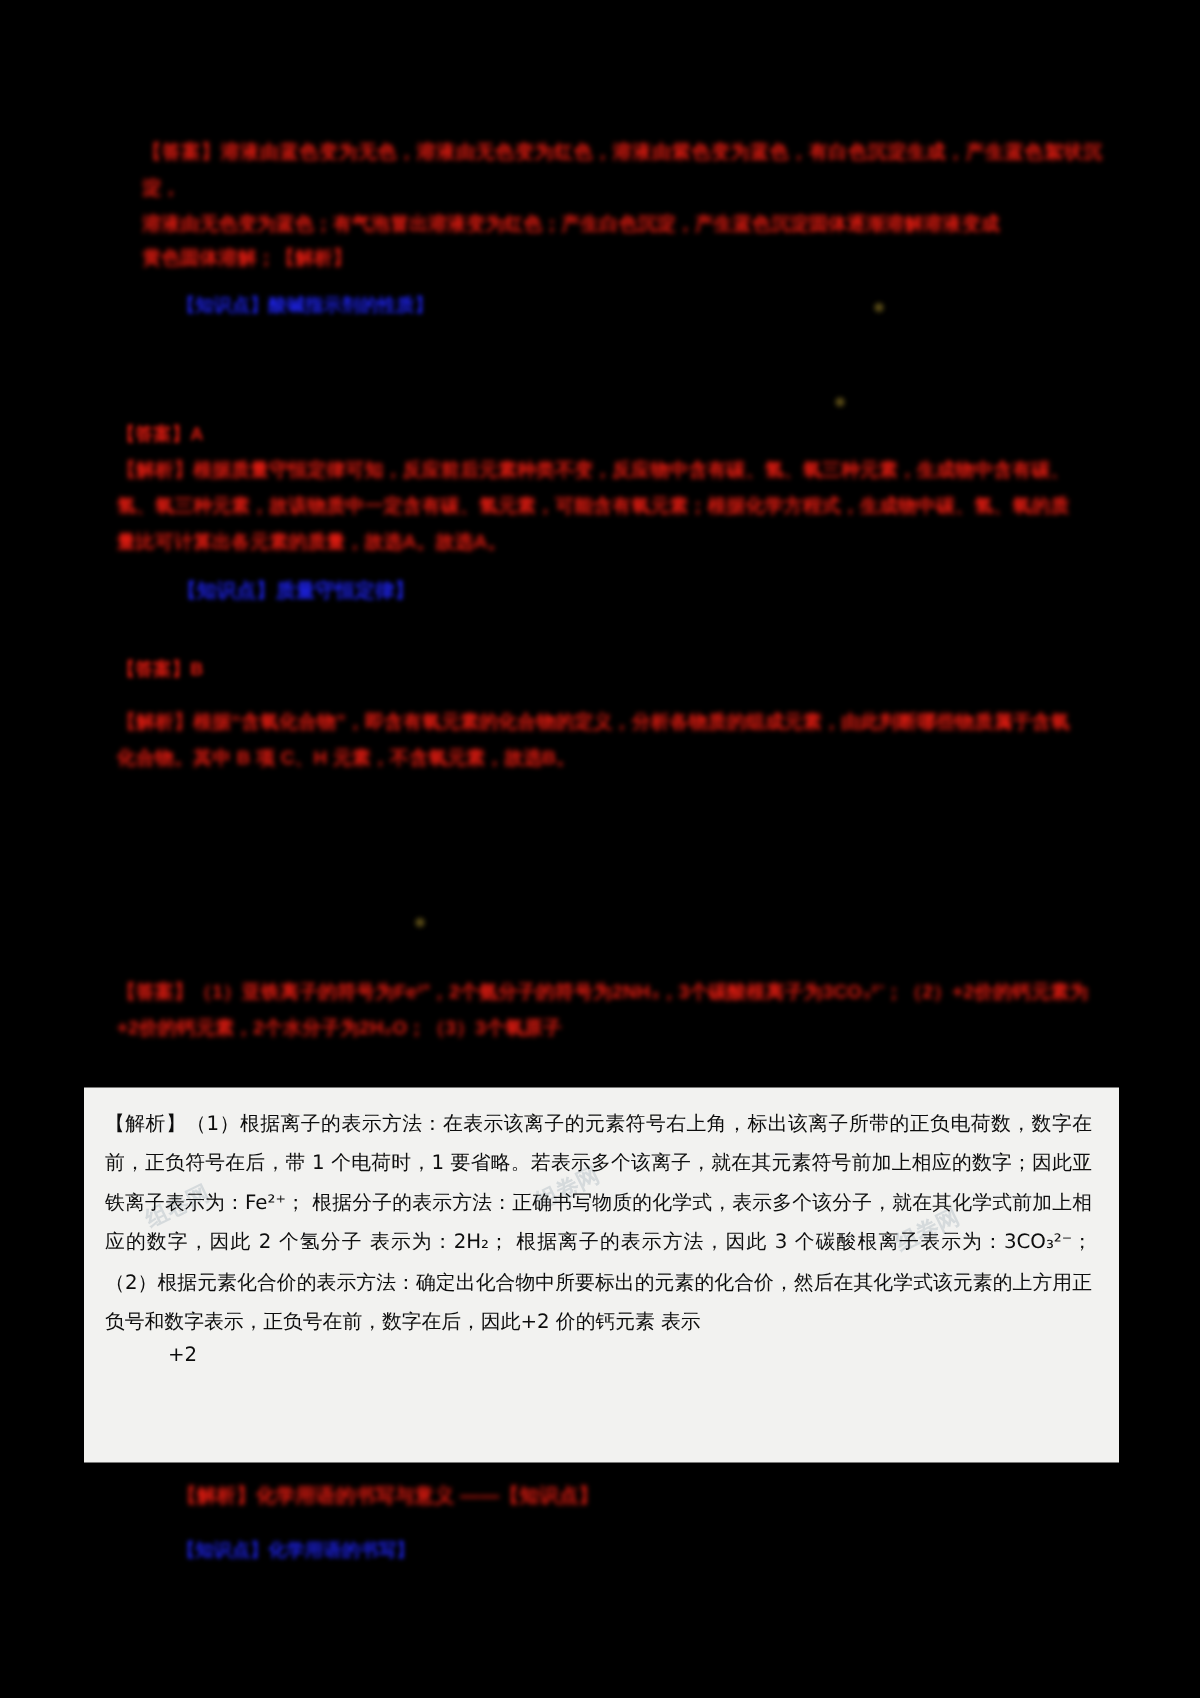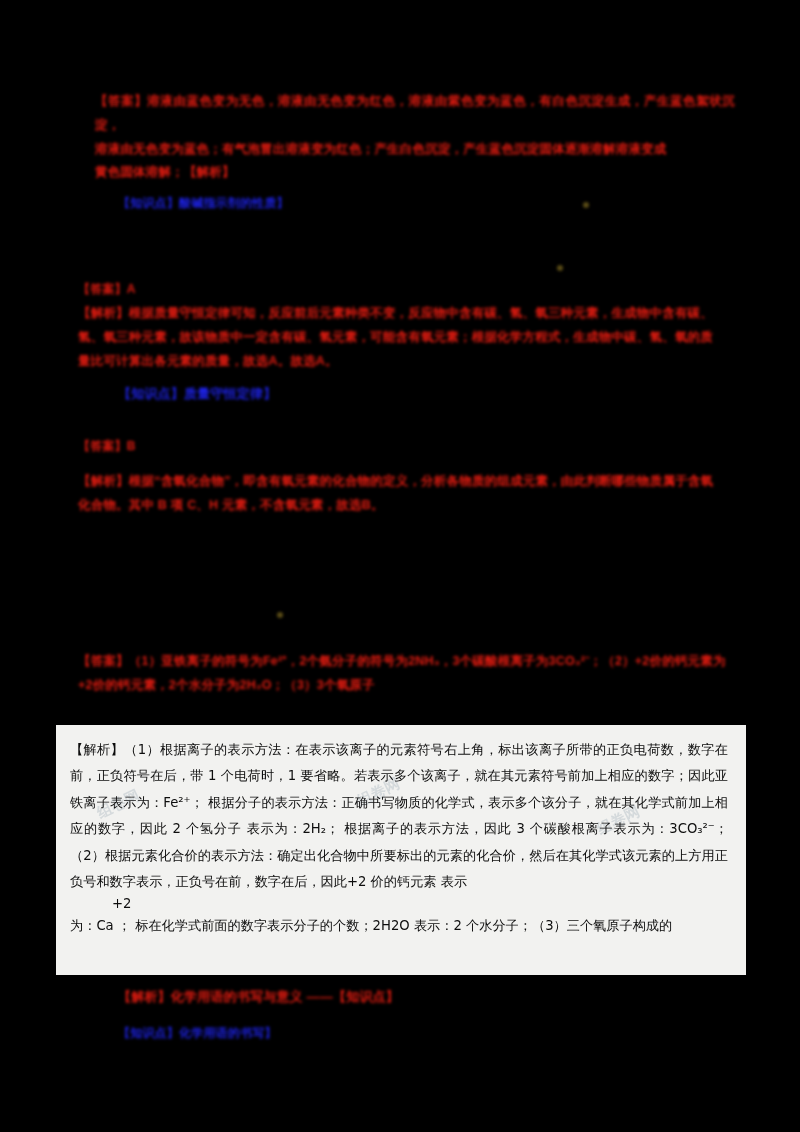--- a/index.html
+++ b/index.html
@@ -136,19 +136,18 @@
   <div class="speck" style="left:583px; top:202px;"></div>
   <div class="speck" style="left:557px; top:265px;"></div>
   <div class="speck" style="left:277px; top:612px;"></div>
 
   <div class="panel">
     <div class="wm" id="wm1">组卷网</div>
     <div class="wm" id="wm2">组卷网</div>
     <div class="wm" id="wm3">组卷网</div>
     <div class="panel-text">【解析】（1）根据离子的表示方法：在表示该离子的元素符号右上角，标出该离子所带的正负电荷数，数字在前，正负符号在后，带 1 个电荷时，1 要省略。若表示多个该离子，就在其元素符号前加上相应的数字；因此亚铁离子表示为：Fe²⁺； 根据分子的表示方法：正确书写物质的化学式，表示多个该分子，就在其化学式前加上相应的数字，因此 2 个氢分子 表示为：2H₂； 根据离子的表示方法，因此 3 个碳酸根离子表示为：3CO₃²⁻；（2）根据元素化合价的表示方法：确定出化合物中所要标出的元素的化合价，然后在其化学式该元素的上方用正负号和数字表示，正负号在前，数字在后，因此+2 价的钙元素 表示</div>
     <div class="panel-text frac-line">+2</div>
-    <div class="panel-text">为：Ca ； 标在化学式前面的数字表示分子的个数；2H2O 表示：2 个水分子；（3）三个氧原子构成的</div>
   </div>
 
   <div class="blur-red blur-red-strong" id="b9">【解析】化学用语的书写与意义 ——【知识点】</div>
   <div class="blur-blue" id="b10">【知识点】化学用语的书写】</div>
 
 </div>
 
 </body></html>

